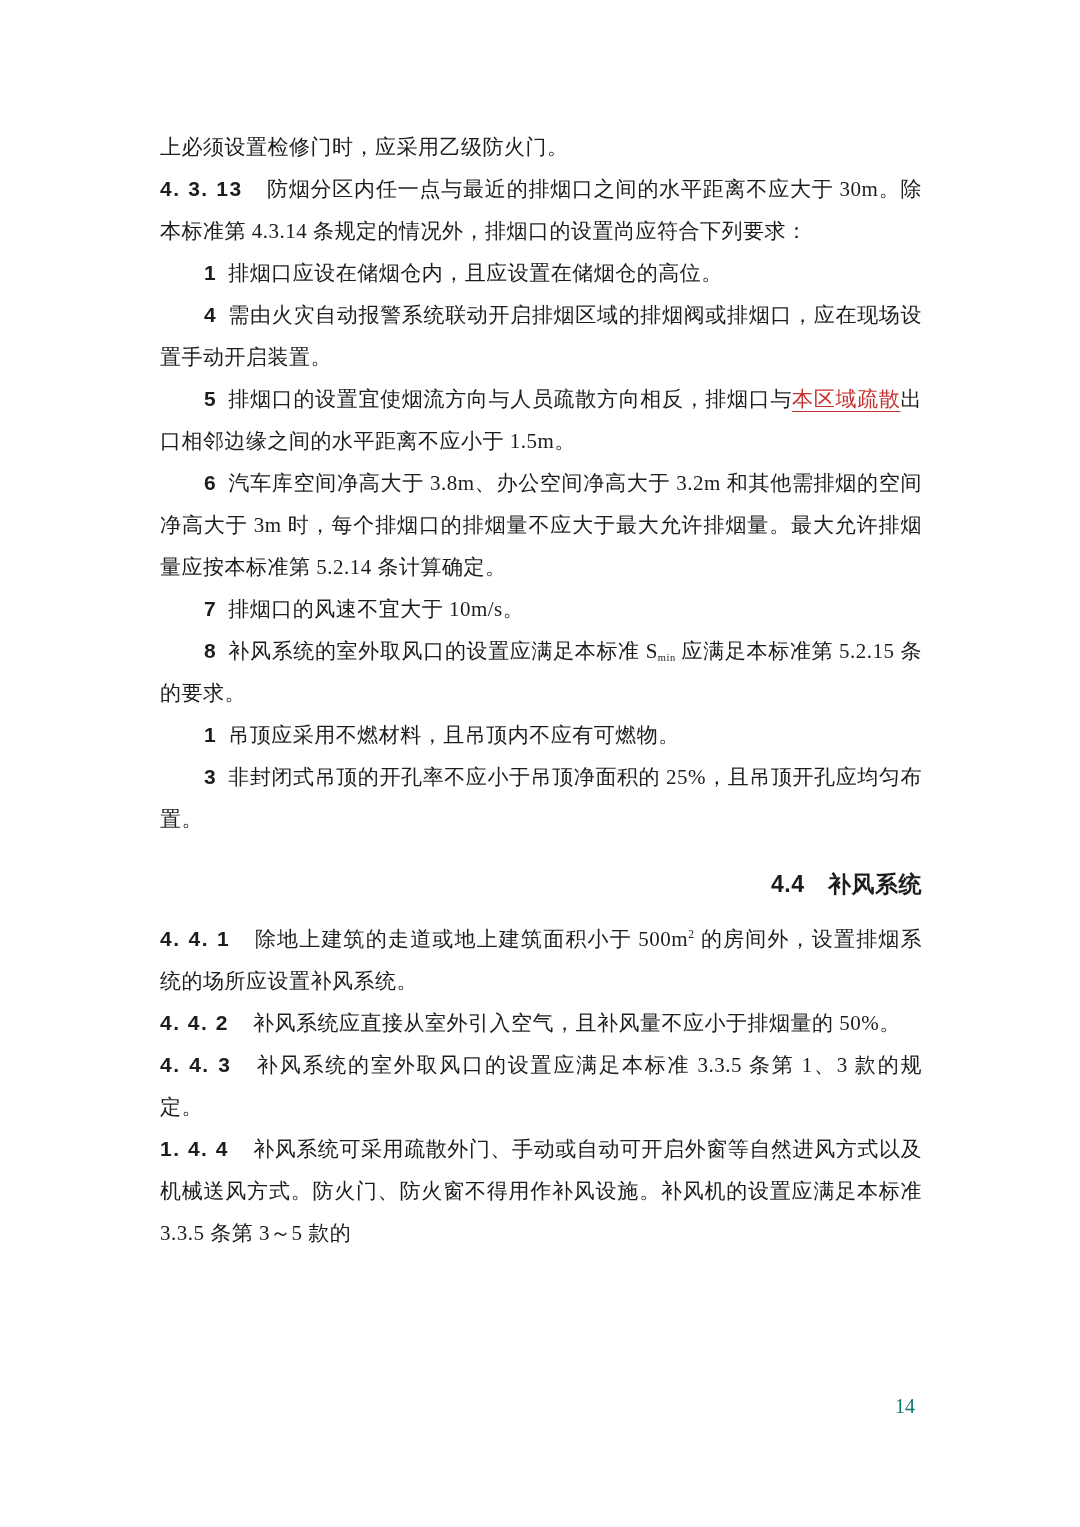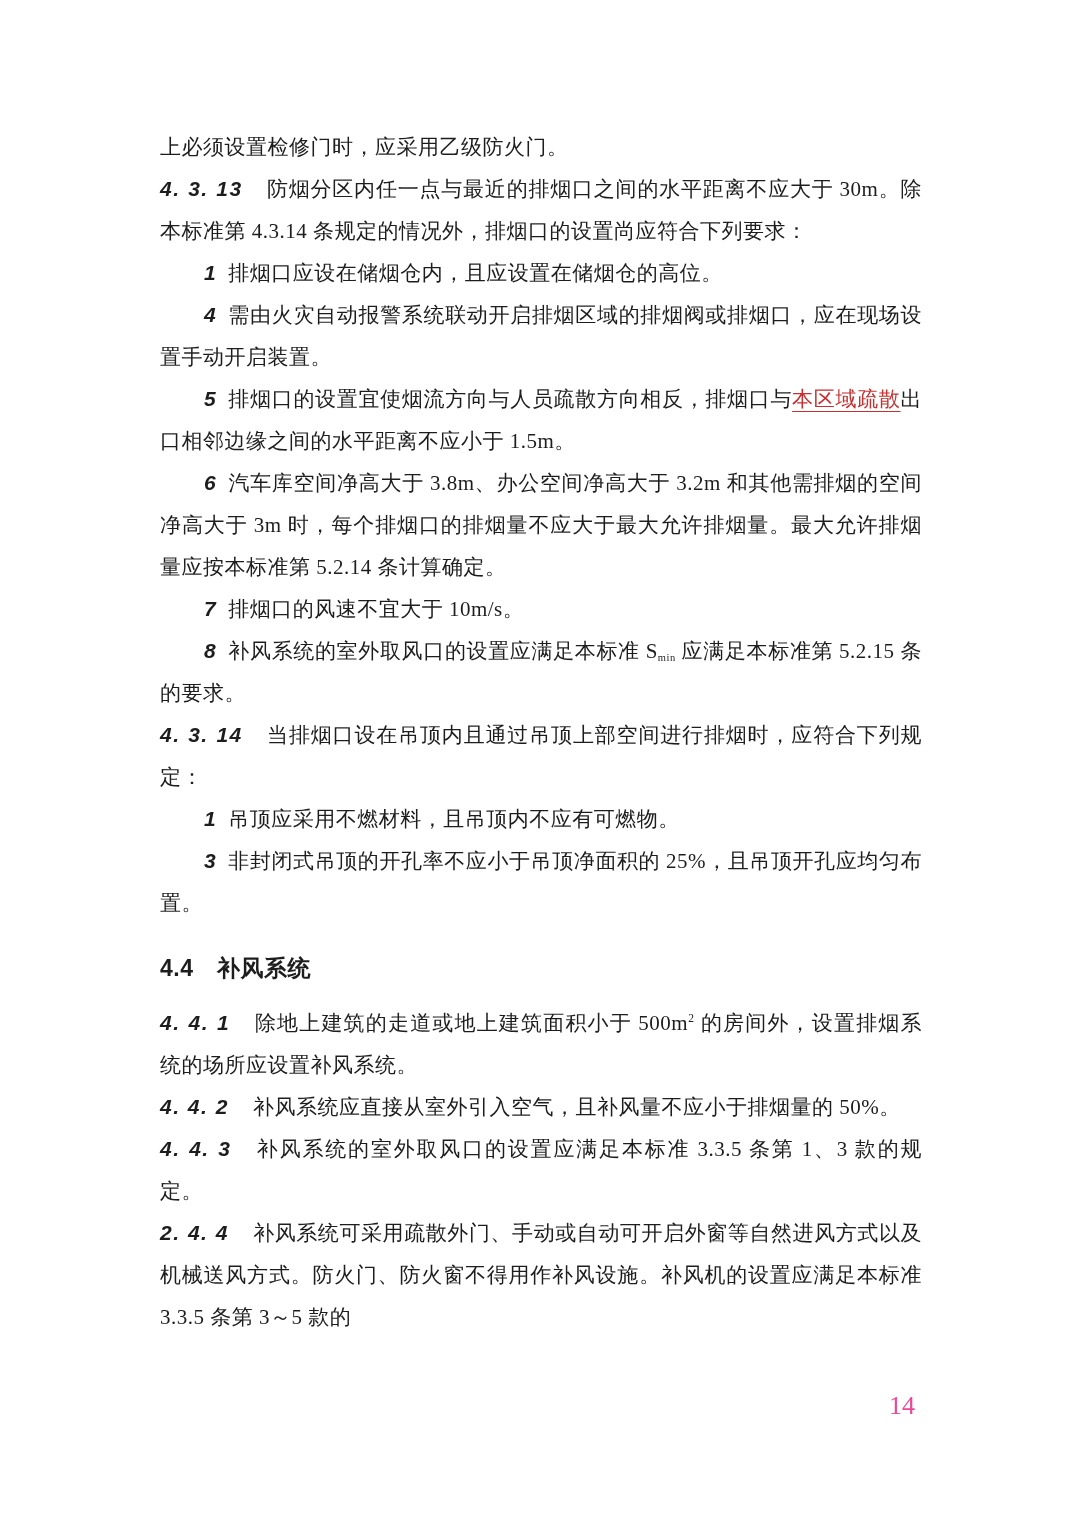--- a/index.html
+++ b/index.html
@@ -28,31 +28,30 @@
     line-height: 42px;
     text-align: justify;
     letter-spacing: 0.5px;
   }
   .para.item {
     text-indent: 44px;
   }
   .num {
     font-weight: bold;
     font-family: "Liberation Sans", "DejaVu Sans", sans-serif;
-    font-style: italic;
   }
   .clause > .num {
     margin-right: 24px;
     letter-spacing: 1.5px;
   }
   .item > .num {
     margin-right: 12px;
   }
   .para.heading {
-    text-align: left;
+    text-align: right;
     text-indent: 0;
     font-weight: bold;
     font-size: 23px;
     margin: 23px 0 13px 0;
     font-family: "Liberation Sans", "DejaVu Sans", sans-serif;
   }
   .red { color: #c53030; }
   .u {
     text-decoration: underline;
     text-underline-offset: 5px;
@@ -67,41 +66,40 @@
     font-size: 0.5em;
     line-height: 0;
     vertical-align: baseline;
     position: relative;
     top: 0.25em;
   }
   .page-number {
     position: absolute;
     top: 1392px;
     right: 162px;
-    font-size: 26px;
+    font-size: 20px;
     line-height: 28px;
-    color: #ec4899;
+    color: #0f766e;
   }
 </style>
 </head>
 <body>
 
 <div class="page">
   <div class="content">
       <p class="para body"><span>上必须设置检修门时，应采用乙级防火门。</span></p>
       <p class="para clause"><span class="num">4. 3. 13</span><span>防烟分区内任一点与最近的排烟口之间的水平距离不应大于 30m。除本标准第 4.3.14 条规定的情况外，排烟口的设置尚应符合下列要求：</span></p>
       <p class="para item"><span class="num">1</span><span>排烟口应设在储烟仓内，且应设置在储烟仓的高位。</span></p>
       <p class="para item"><span class="num">4</span><span>需由火灾自动报警系统联动开启排烟区域的排烟阀或排烟口，应在现场设置手动开启装置。</span></p>
       <p class="para item"><span class="num">5</span><span>排烟口的设置宜使烟流方向与人员疏散方向相反，排烟口与</span><span class="red u">本区域疏散</span><span>出口相邻边缘之间的水平距离不应小于 1.5m。</span></p>
       <p class="para item"><span class="num">6</span><span>汽车库空间净高大于 3.8m、办公空间净高大于 3.2m 和其他需排烟的空间净高大于 3m 时，每个排烟口的排烟量不应大于最大允许排烟量。最大允许排烟量应按本标准第 5.2.14 条计算确定。</span></p>
       <p class="para item"><span class="num">7</span><span>排烟口的风速不宜大于 10m/s。</span></p>
       <p class="para item"><span class="num">8</span><span>补风系统的室外取风口的设置应满足本标准 S</span><sub>min</sub><span> 应满足本标准第 5.2.15 条的要求。</span></p>
-      <p class="para clause"><span class="num">4. 3. 14</span><span>当排烟口设在吊顶内且通过吊顶上部空间进行排烟时，应符合下列规定：</span></p>
       <p class="para item"><span class="num">1</span><span>吊顶应采用不燃材料，且吊顶内不应有可燃物。</span></p>
       <p class="para item"><span class="num">3</span><span>非封闭式吊顶的开孔率不应小于吊顶净面积的 25%，且吊顶开孔应均匀布置。</span></p>
       <p class="para heading"><span>4.4　补风系统</span></p>
       <p class="para clause"><span class="num">4. 4. 1</span><span>除地上建筑的走道或地上建筑面积小于 500m</span><sup>2</sup><span> 的房间外，设置排烟系统的场所应设置补风系统。</span></p>
       <p class="para clause"><span class="num">4. 4. 2</span><span>补风系统应直接从室外引入空气，且补风量不应小于排烟量的 50%。</span></p>
       <p class="para clause"><span class="num">4. 4. 3</span><span>补风系统的室外取风口的设置应满足本标准 3.3.5 条第 1、3 款的规定。</span></p>
-      <p class="para clause"><span class="num">2. 4. 4</span><span>补风系统可采用疏散外门、手动或自动可开启外窗等自然进风方式以及机械送风方式。防火门、防火窗不得用作补风设施。补风机的设置应满足本标准 3.3.5 条第 3～5 款的</span></p>
+      <p class="para clause"><span class="num">1. 4. 4</span><span>补风系统可采用疏散外门、手动或自动可开启外窗等自然进风方式以及机械送风方式。防火门、防火窗不得用作补风设施。补风机的设置应满足本标准 3.3.5 条第 3～5 款的</span></p>
     </div>
   <div class="page-number">14</div>
 </div>
 
 </body></html>

